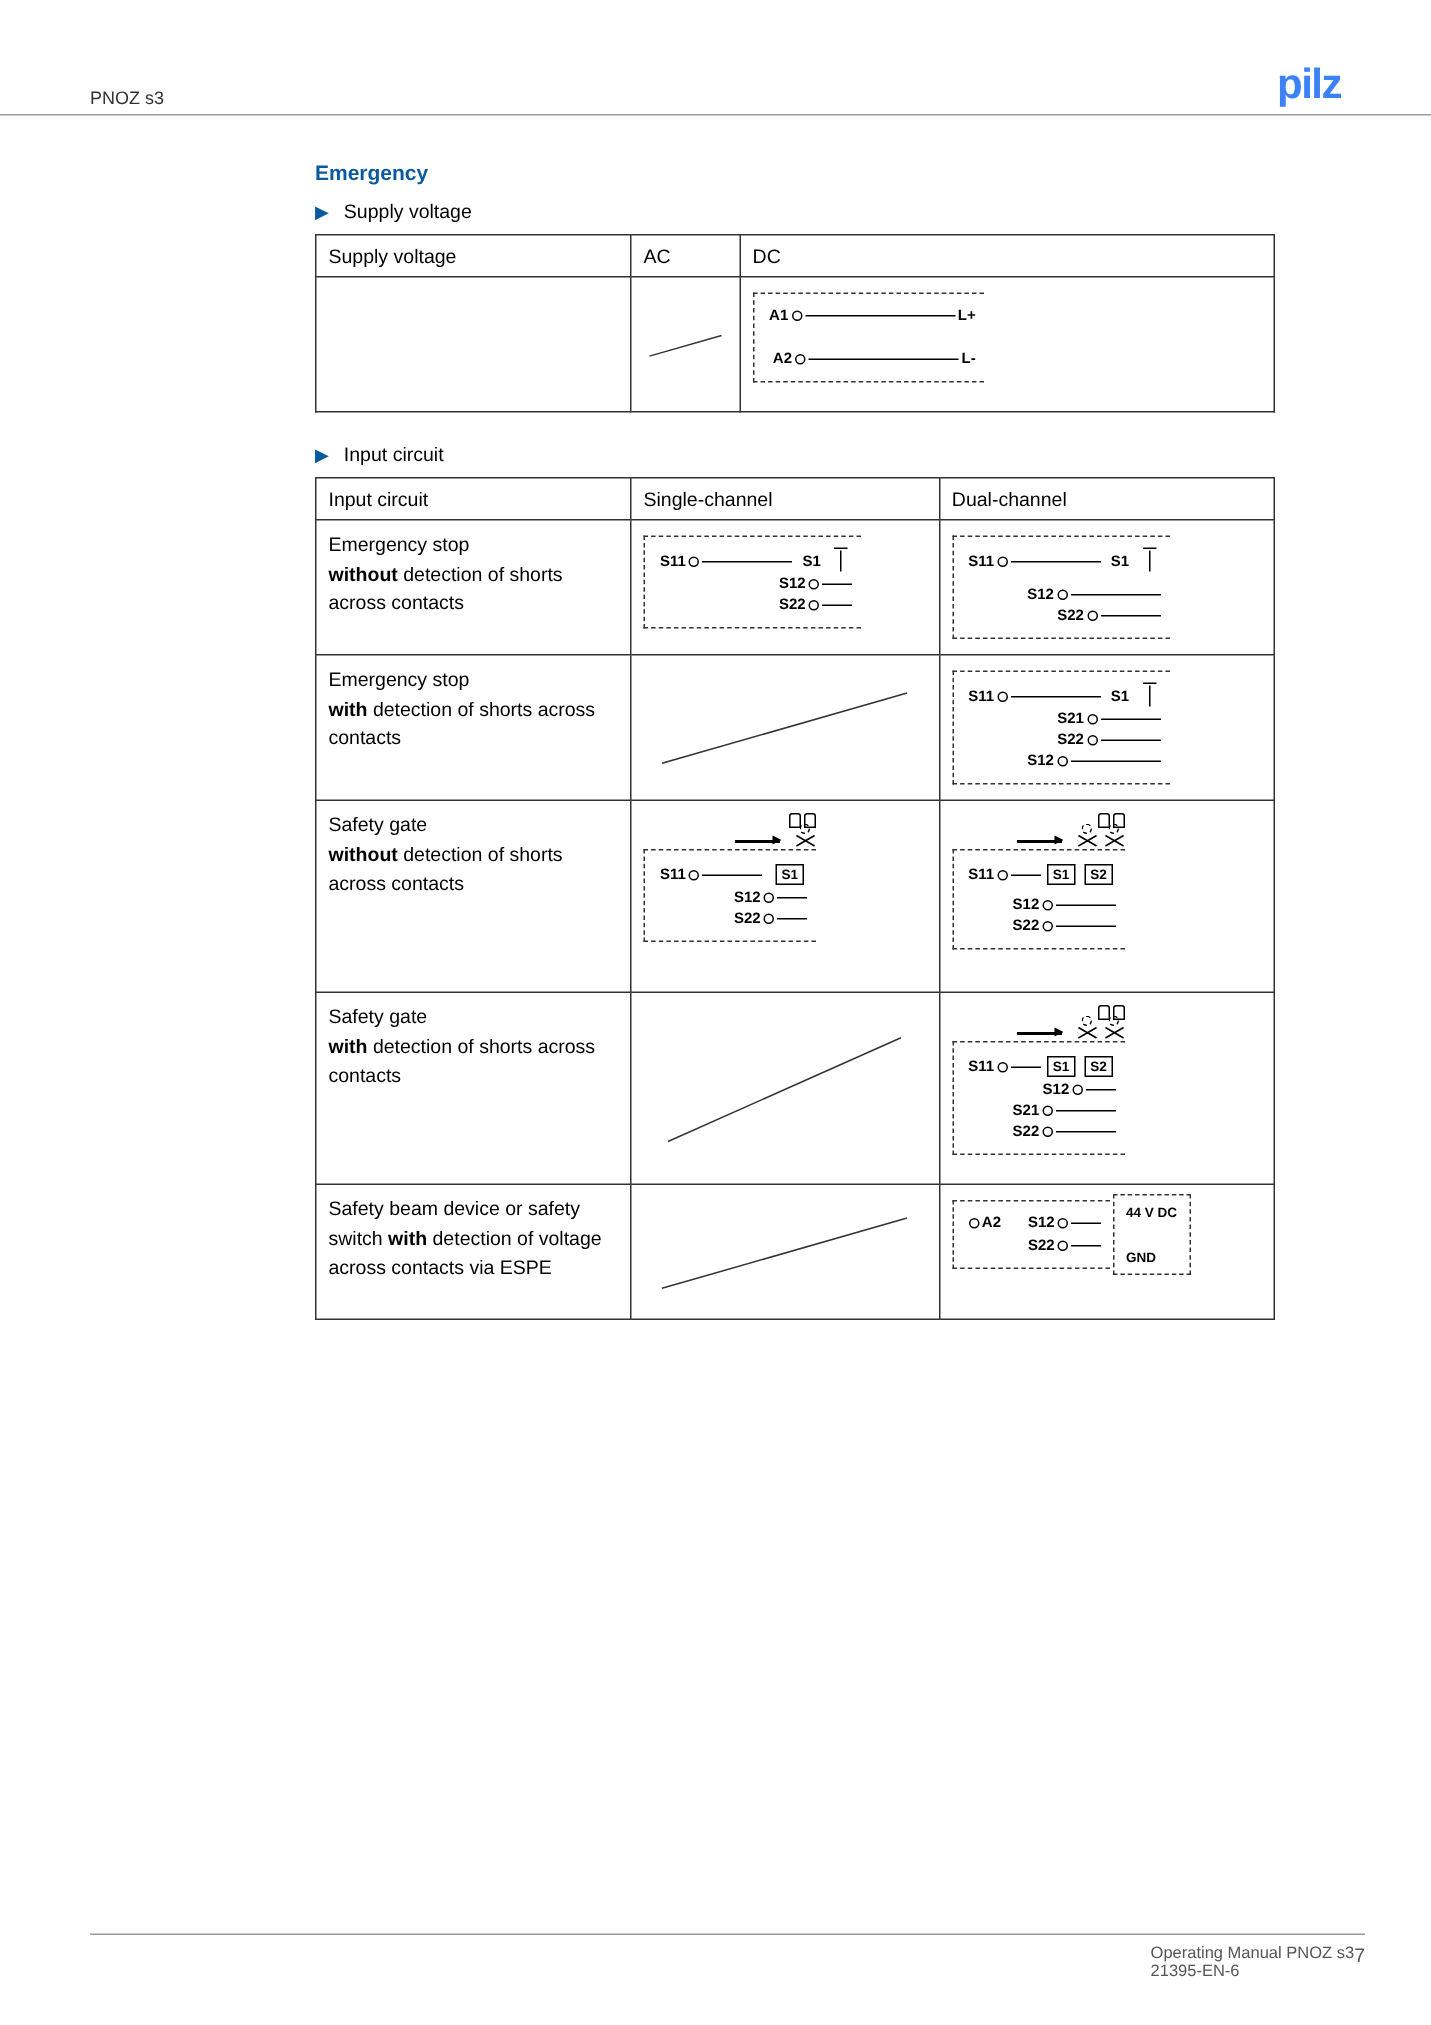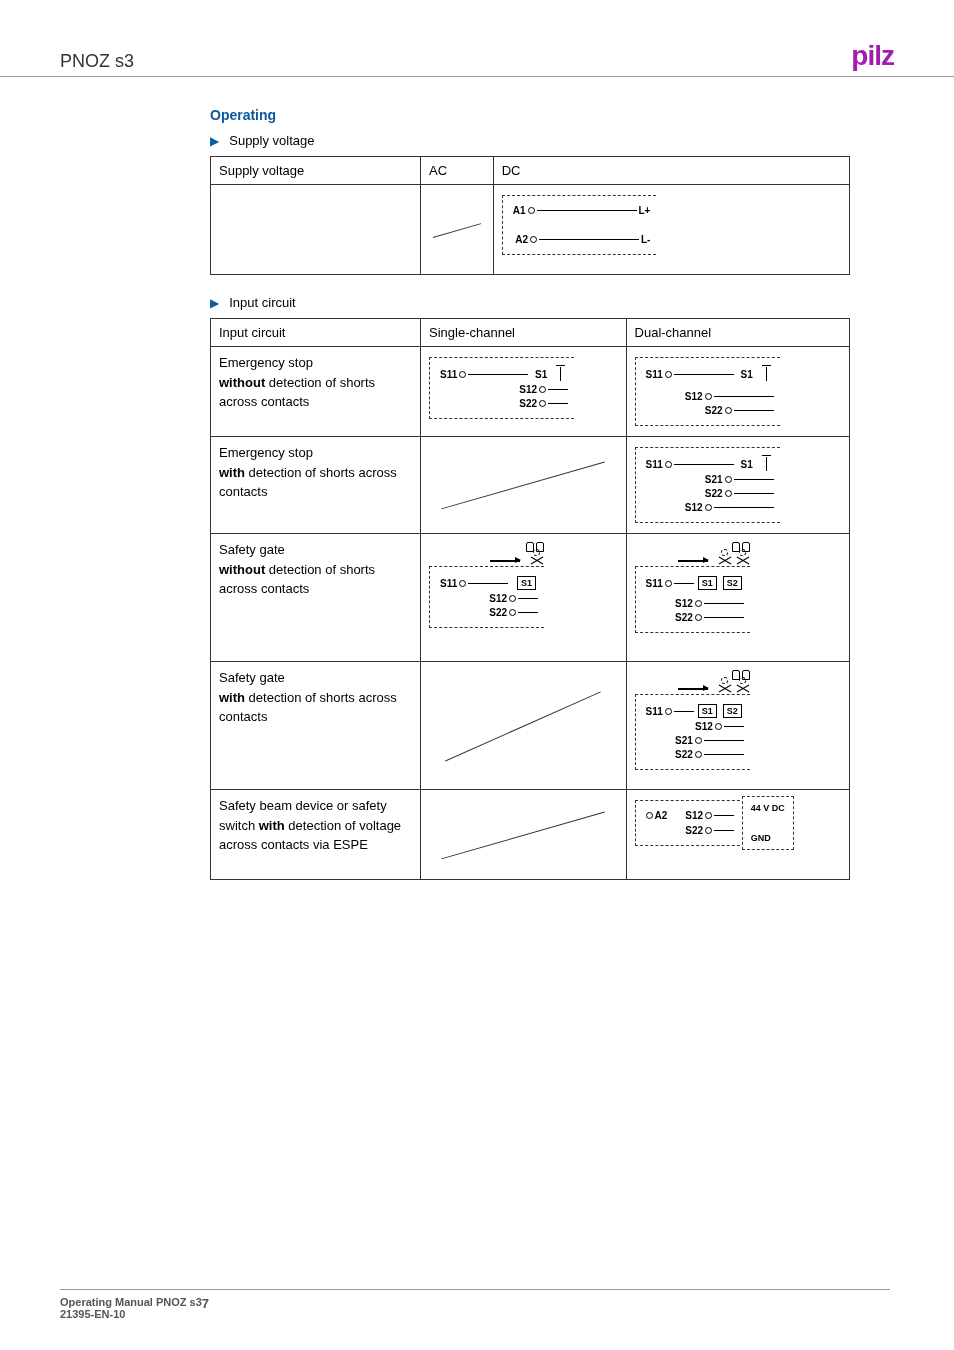--- a/index.html
+++ b/index.html
@@ -12,22 +12,22 @@
     height: 1350px;
     position: relative;
   }
   .header {
     display: flex;
     justify-content: space-between;
     align-items: flex-end;
     padding: 40px 60px 4px 60px;
     border-bottom: 1px solid #999;
   }
-  .header-product { font-size: 18px; color: #333; }
-  .logo { font-size: 28px; font-weight: bold; color: #a21caf; letter-spacing: -1px; }
+  .header-product { font-size: 12px; color: #333; }
+  .logo { font-size: 28px; font-weight: bold; color: #3b82f6; letter-spacing: -1px; }
   .content { padding: 30px 70px 0 210px; }
   .section-title { font-weight: bold; color: #0b5aa0; margin-bottom: 10px; font-size: 14px; }
   .bullet-line { display: flex; align-items: center; gap: 10px; margin-bottom: 8px; }
   .bullet { color: #0b5aa0; font-size: 12px; }
   table.ctable {
     border-collapse: collapse;
     width: 640px;
     margin-bottom: 20px;
   }
   table.ctable td, table.ctable th {
@@ -46,28 +46,27 @@
     content: "";
     position: absolute;
     left: 5%; right: 5%;
     top: 50%; border-top: 1px solid #333;
     transform: rotate(-16deg);
   }
   .strike-tall::after { transform: rotate(-24deg); }
   .footer {
     position: absolute;
     bottom: 30px;
-    left: 60px; right: 64px;
+    left: 60px; right: 44px;
     border-top: 1px solid #999;
     padding-top: 6px;
     display: flex;
-    justify-content: flex-start;
+    justify-content: flex-end;
     font-size: 11px;
     color: #555;
-    font-weight: bold;
   }
   .footer-right { font-size: 13px; }
   .schem {
     display: inline-block;
     border: 1px dashed #333;
     border-right: none;
     padding: 6px 6px 6px 10px;
     margin: 4px 0;
   }
   .schem .row {
@@ -144,21 +143,21 @@
 </head>
 <body>
 
 <div class="header">
   <div class="header-product">PNOZ s3</div>
   <div class="logo">pilz</div>
 </div>
 
 <div class="content">
 
-  <div class="section-title">Operating</div>
+  <div class="section-title">Emergency</div>
 
   <div class="bullet-line">
     <span class="bullet">▶</span>
     <span>Supply voltage</span>
   </div>
 
   <table class="ctable">
     <tbody>
         <tr>
       <th class="desc-cell">Supply voltage</th>
@@ -415,16 +414,16 @@
       </td>
     </tr>
 
   </tbody>
     </table>
 </div>
 
 <div class="footer">
   <div>
     <div>Operating Manual PNOZ s3</div>
-    <div>21395-EN-10</div>
+    <div>21395-EN-6</div>
   </div>
   <div class="footer-right">7</div>
 </div>
 
 </body></html>

